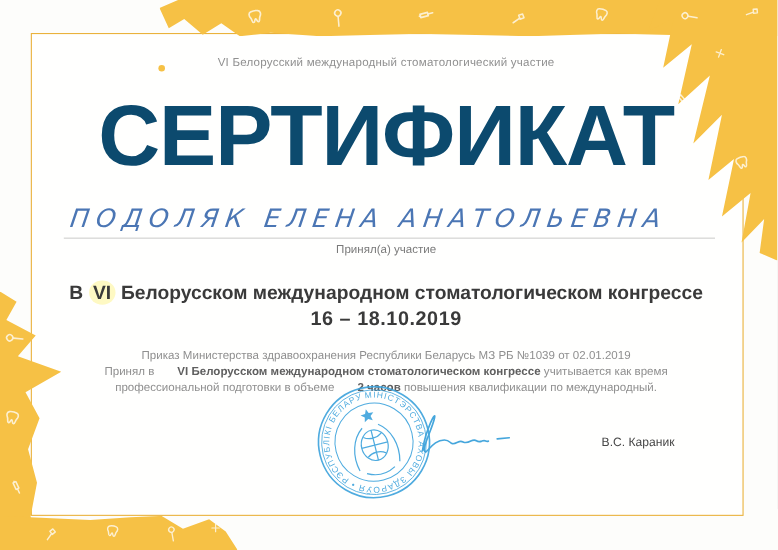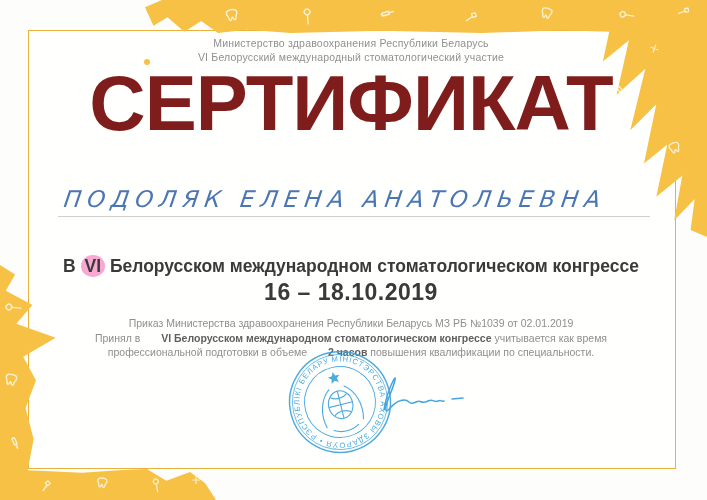--- a/index.html
+++ b/index.html
@@ -22,28 +22,28 @@
   .deco-bottom{left:0;top:469px;width:216px;height:31px;
     clip-path:polygon(0 0,38% 12%,55% 4%,68% 0,77% 38%,88% 10%,95% 46%,100% 100%,0 100%);}
 
   .doodle{position:absolute;z-index:3;opacity:.75;}
   .doodle svg{display:block;stroke:#fff;fill:none;stroke-width:1.5;stroke-linecap:round;stroke-linejoin:round;}
 
   
   .txt{position:absolute;z-index:4;}
   .center{left:28px;width:646px;text-align:center;}
   .header-line{font-size:10.5px;color:#909090;letter-spacing:.2px;}
-  .title{top:60px;font-size:78px;line-height:86px;font-weight:bold;color:#7f1d1d;letter-spacing:-1px;}
+  .title{top:80px;font-size:78px;line-height:86px;font-weight:bold;color:#0c4a6e;letter-spacing:-1px;}
   .hand-name{left:64px;top:186px;font-family:"DejaVu Sans",sans-serif;font-style:italic;
     font-size:23px;color:#4b76b4;letter-spacing:6px;text-transform:uppercase;transform:skewX(-8deg);white-space:nowrap;}
   .name-line{position:absolute;left:58px;top:216px;width:592px;height:1px;background:#cfcfcd;z-index:4;}
   .caption{top:221px;font-size:10.5px;color:#7a7a7a;}
   .event-head{top:255px;font-size:17.5px;font-weight:bold;color:#3a3a3a;}
-  .num-hi{display:inline-block;background:#f9a8d4;border-radius:50%;padding:0 4px;line-height:22px;}
-  .event-dates{top:279px;font-size:23px;font-weight:bold;color:#3a3a3a;letter-spacing:.5px;}
+  .num-hi{display:inline-block;background:#fef9c3;border-radius:50%;padding:0 4px;line-height:22px;}
+  .event-dates{top:279px;font-size:18px;font-weight:bold;color:#3a3a3a;letter-spacing:.5px;}
   .order{top:316px;left:58px;width:586px;text-align:center;font-size:10.5px;line-height:14.5px;color:#8f8f8f;}
   .order b{color:#5f5f5f;margin-left:18px;}
   .minister{left:78px;top:396px;font-size:11px;color:#474747;}
   .signatory{left:520px;top:396px;width:120px;text-align:center;font-size:11px;color:#474747;}
   .footer-loc{top:447px;font-size:10.5px;color:#8f8f8f;letter-spacing:1px;}
 
   .stamp{position:absolute;left:284px;top:346px;width:112px;height:112px;z-index:5;opacity:.88;transform:rotate(-14deg);}
   .stamp svg{display:block;}
   .sig{position:absolute;left:378px;top:368px;width:92px;height:46px;z-index:6;}
 </style>
@@ -151,44 +151,45 @@
           <path d="M7 7l6.5 6.5"></path>
         </svg>
       </div>
       <div class="doodle" style="left: 190px; top: 474px; transform: rotate(0deg);">
         <svg viewBox="0 0 16 16" width="12" height="12">
           <path d="M8 3.5v9M3.5 8h9"></path>
         </svg>
       </div>
     </div>
 
-  <div class="txt center header-line" style="top:37px">Министерство здравоохранения Республики Беларусь</div>
   <div class="txt center header-line" style="top:51px">VI Белорусский международный стоматологический участие</div>
 
   <div class="txt center title">СЕРТИФИКАТ</div>
 
   <div class="txt hand-name">Подоляк Елена Анатольевна</div>
   <div class="name-line"></div>
+  <div class="txt center caption">Принял(а) участие</div>
 
   <div class="txt center event-head">
     <span>В</span>
     <span class="num-hi">VI</span>
     <span>Белорусском международном стоматологическом конгрессе</span>
   </div>
   <div class="txt center event-dates">16 – 18.10.2019</div>
 
   <div class="txt order">
     <span>Приказ Министерства здравоохранения Республики Беларусь МЗ РБ №1039 от 02.01.2019</span><br>
     <span>Принял в</span>
     <b>VI Белорусском международном стоматологическом конгрессе</b>
     <span>учитывается как время профессиональной подготовки в объеме</span>
     <b>2 часов</b>
-    <span>повышения квалификации по специальности.</span>
-  </div>
-
+    <span>повышения квалификации по международный.</span>
+  </div>
+
+  <div class="txt signatory">В.С. Караник</div>
 
   <div class="stamp">
     <svg viewBox="0 0 120 120" width="112" height="112">
       <g stroke="#37a0db" fill="none" stroke-width="1.6">
         <circle cx="60" cy="60" r="54"></circle>
         <circle cx="60" cy="60" r="51" stroke-width="0.8"></circle>
         <circle cx="60" cy="60" r="38" stroke-width="1"></circle>
       </g>
       <defs>
         <path id="ringPath" d="M60,16.5 a43.5,43.5 0 1,1 -0.01,0"></path>

